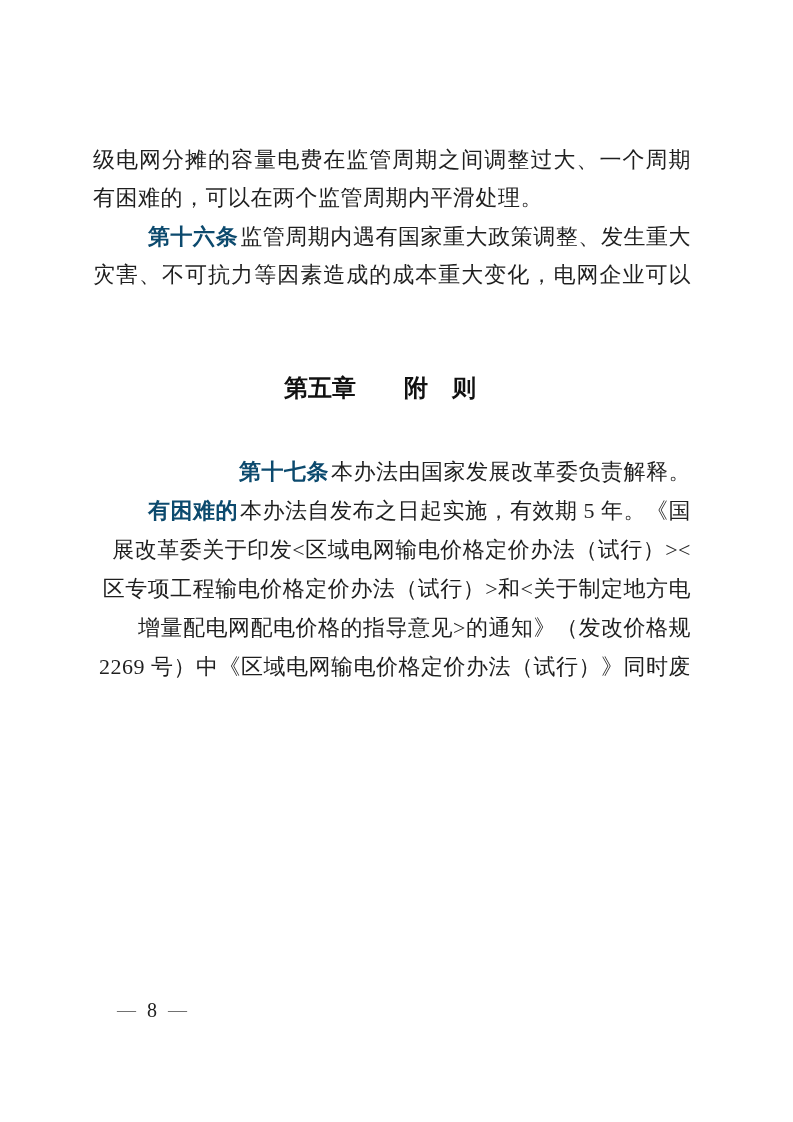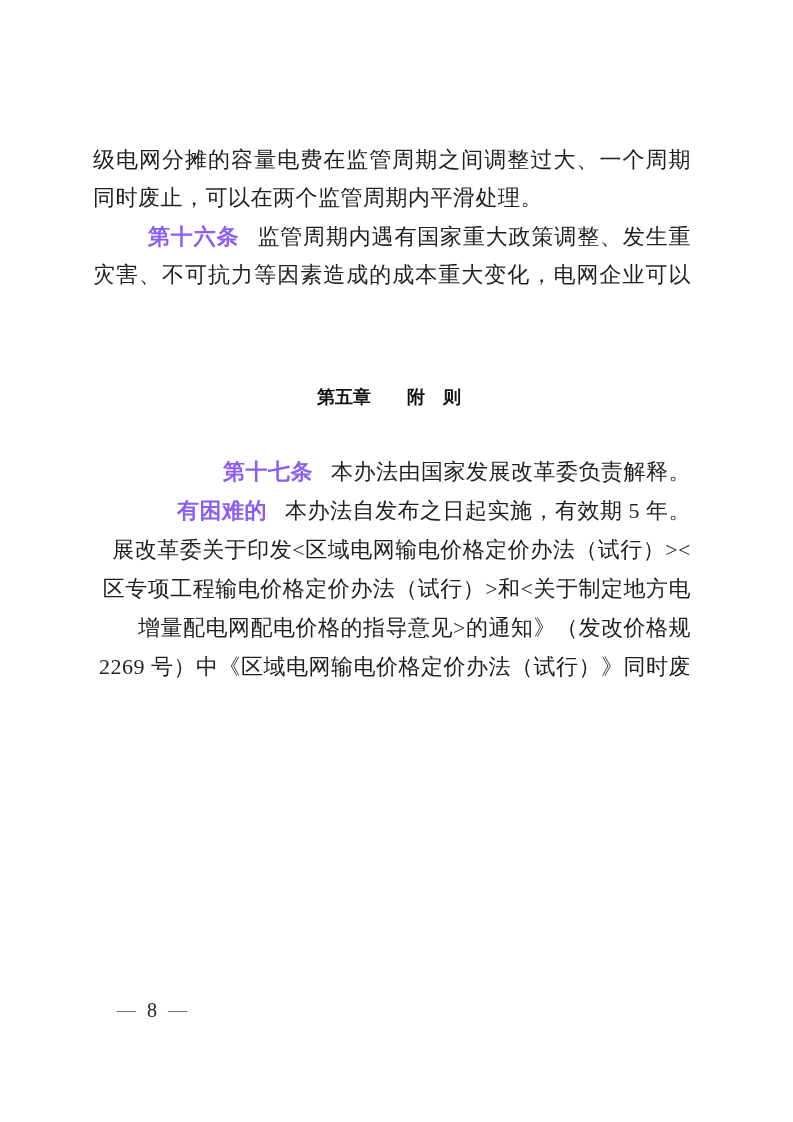--- a/index.html
+++ b/index.html
@@ -32,38 +32,38 @@
   .block-a .line { line-height: 38.3px; height: 38.3px; }
   .block-b .line { line-height: 39px;   height: 39px; text-align: right; }
   .full {
     text-align: justify;
     text-align-last: justify;
   }
   .indent { text-indent: 55px; }
   .art-label {
     font-family: "Liberation Sans", "DejaVu Sans", sans-serif;
     font-weight: bold;
-    color: #8b5cf6;
-    margin-right: 18px;
+    color: #0c4a6e;
+    margin-right: 2px;
   }
   .chapter-heading {
     position: absolute;
     left: 93px;
     top: 368px;
     width: 598px;
     transform: translateX(-12px);
     text-align: center;
     font-family: "Liberation Sans", "DejaVu Sans", sans-serif;
     font-weight: bold;
-    font-size: 18px;
+    font-size: 24px;
     line-height: 40px;
     height: 40px;
     color: #111111;
     white-space: pre;
-    margin: 9px;
+    margin: 0;
   }
   .page-footer {
     position: absolute;
     left: 117px;
     top: 997px;
     height: 26px;
     display: flex;
     align-items: center;
     gap: 11px;
     font-size: 20px;
@@ -75,21 +75,21 @@
     font-size: 19px;
   }
 </style>
 </head>
 <body>
 
 <div class="page">
 
   <div class="text-block block-a">
     <div class="line full">级电网分摊的容量电费在监管周期之间调整过大、一个周期消化</div>
-    <div class="line">同时废止，可以在两个监管周期内平滑处理。</div>
+    <div class="line">有困难的，可以在两个监管周期内平滑处理。</div>
     <div class="line full indent">
       <span class="art-label">第十六条</span><span>监管周期内遇有国家重大政策调整、发生重大自然</span>
     </div>
     <div class="line full">灾害、不可抗力等因素造成的成本重大变化，电网企业可以向国</div>
   </div>
 
   <h2 class="chapter-heading">第五章　　附　则</h2>
 
   <div class="text-block block-b">
     <div class="line indent">

